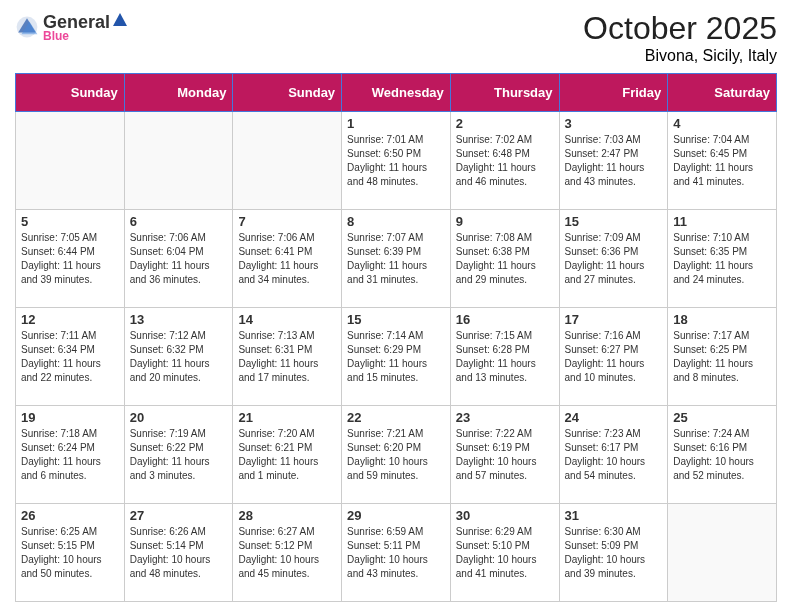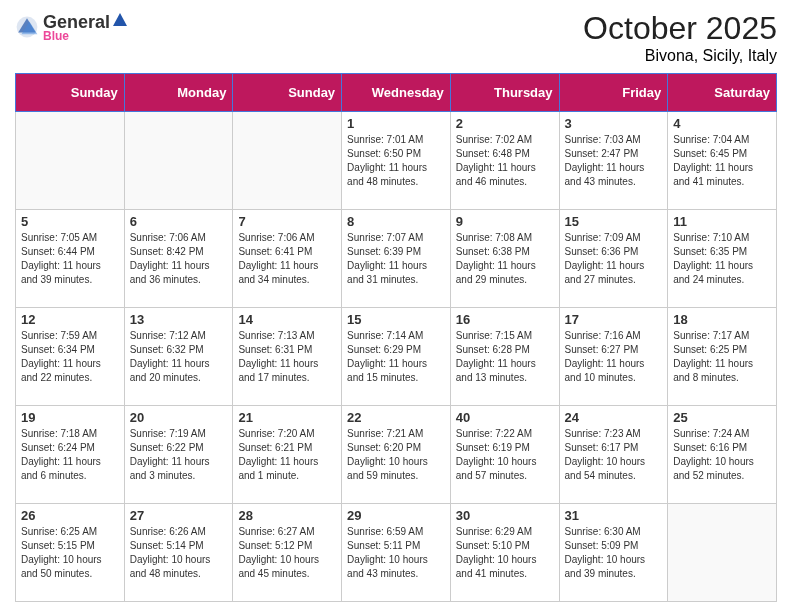--- a/index.html
+++ b/index.html
@@ -169,21 +169,21 @@
           <td>
             <span class="day-number">5</span>
             <div class="day-info">Sunrise: 7:05 AM
 Sunset: 6:44 PM
 Daylight: 11 hours
 and 39 minutes.</div>
           </td>
           <td>
             <span class="day-number">6</span>
             <div class="day-info">Sunrise: 7:06 AM
-Sunset: 8:42 PM
+Sunset: 6:04 PM
 Daylight: 11 hours
 and 36 minutes.</div>
           </td>
           <td>
             <span class="day-number">7</span>
             <div class="day-info">Sunrise: 7:06 AM
 Sunset: 6:41 PM
 Daylight: 11 hours
 and 34 minutes.</div>
           </td>
@@ -212,21 +212,21 @@
             <span class="day-number">11</span>
             <div class="day-info">Sunrise: 7:10 AM
 Sunset: 6:35 PM
 Daylight: 11 hours
 and 24 minutes.</div>
           </td>
         </tr>
         <tr>
           <td>
             <span class="day-number">12</span>
-            <div class="day-info">Sunrise: 7:59 AM
+            <div class="day-info">Sunrise: 7:11 AM
 Sunset: 6:34 PM
 Daylight: 11 hours
 and 22 minutes.</div>
           </td>
           <td>
             <span class="day-number">13</span>
             <div class="day-info">Sunrise: 7:12 AM
 Sunset: 6:32 PM
 Daylight: 11 hours
 and 20 minutes.</div>
@@ -290,21 +290,21 @@
 and 1 minute.</div>
           </td>
           <td>
             <span class="day-number">22</span>
             <div class="day-info">Sunrise: 7:21 AM
 Sunset: 6:20 PM
 Daylight: 10 hours
 and 59 minutes.</div>
           </td>
           <td>
-            <span class="day-number">40</span>
+            <span class="day-number">23</span>
             <div class="day-info">Sunrise: 7:22 AM
 Sunset: 6:19 PM
 Daylight: 10 hours
 and 57 minutes.</div>
           </td>
           <td>
             <span class="day-number">24</span>
             <div class="day-info">Sunrise: 7:23 AM
 Sunset: 6:17 PM
 Daylight: 10 hours

